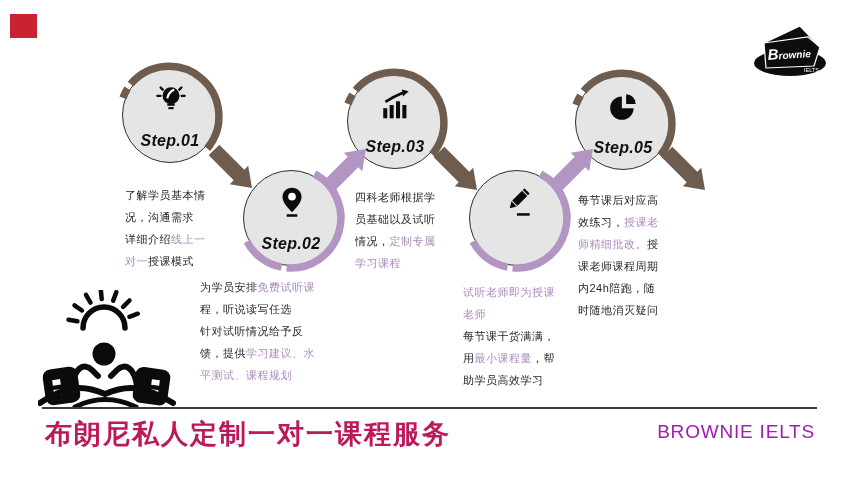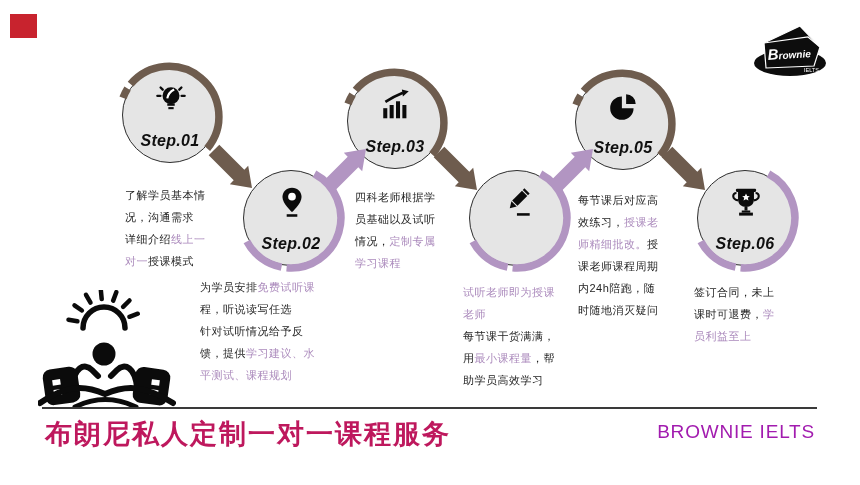--- a/index.html
+++ b/index.html
@@ -133,37 +133,20 @@
       <path class="st-brown" d="M8 37.9 A50 50 0 0 1 12.6 28.5"></path>
       <path class="st-brown" d="M15.6 24.2 A50 50 0 1 1 92.2 88.5"></path>
     </svg>
     <svg class="icon" viewBox="0 0 32 32">
       <path class="ink" d="M14 18 L14 7 A11 11 0 1 0 25 18 Z"></path>
       <path class="ink" d="M18 14 L18 5 A9 9 0 0 1 27 14 Z"></path>
     </svg>
     <div class="step-label">Step.05</div>
   </div>
 
-  <div class="circle c6">
-    <svg class="arc" viewBox="0 0 110 110">
-      <path class="st-purple" d="M78.5 10.9 A50 50 0 0 1 50.6 104.8"></path>
-      <path class="st-purple" d="M45.5 104.1 A50 50 0 0 1 10.9 78.5"></path>
-    </svg>
-    <svg class="icon" viewBox="0 0 32 32">
-      <rect class="ink" x="6.5" y="3.5" width="19" height="3" rx="1"></rect>
-      <path class="ink" d="M8.5 6 h15 v7.5 c0 4.8 -3.3 7.2 -7.5 7.2 s-7.5 -2.4 -7.5 -7.2 z"></path>
-      <path d="M7 7.5 C3 7.5 2.5 13.5 8.5 14.5" stroke="#0b0b0b" stroke-width="2" fill="none"></path>
-      <path d="M25 7.5 C29 7.5 29.5 13.5 23.5 14.5" stroke="#0b0b0b" stroke-width="2" fill="none"></path>
-      <polygon class="wht" points="16,8 17.1,10.3 19.6,10.5 17.7,12.1 18.3,14.6 16,13.3 13.7,14.6 14.3,12.1 12.4,10.5 14.9,10.3"></polygon>
-      <rect class="ink" x="14.6" y="20.7" width="2.8" height="3.3"></rect>
-      <rect class="ink" x="12" y="24" width="8" height="2"></rect>
-      <rect class="ink" x="9.5" y="26" width="13" height="2.8"></rect>
-    </svg>
-    <div class="step-label">Step.06</div>
-  </div>
 
   <div class="arrow a1">
     <svg viewBox="0 0 55 55">
         <polygon class="fill-brown" points="16.3,5.7 41.3,30.7 45.2,26.8 49,49 26.8,45.2 30.7,41.3 5.7,16.3"></polygon>
       </svg>
   </div>
   <div class="arrow a2 flip">
     <svg viewBox="0 0 55 55">
         <polygon class="fill-purple" points="16.3,5.7 41.3,30.7 45.2,26.8 49,49 26.8,45.2 30.7,41.3 5.7,16.3"></polygon>
       </svg>
@@ -201,23 +184,20 @@
   <div class="desc d3"><span class="d">四科老师根据学
 员基础以及试听
 情况，</span><span class="a">定制专属
 学习课程</span></div>
   <div class="desc d5"><span class="d">每节课后对应高
 效练习，</span><span class="a">授课老
 师精细批改。</span><span class="d">授
 课老师课程周期
 内24h陪跑，随
 时随地消灭疑问</span></div>
-  <div class="desc d6"><span class="d">签订合同，未上
-课时可退费，</span><span class="a">学
-员利益至上</span></div>
 
   <svg class="illus" viewBox="0 0 138 118">
     <path d="M45 38 A21 21 0 0 1 87 38" fill="none" stroke="#0b0b0b" stroke-width="5.5" stroke-linecap="round"></path>
     <g stroke="#0b0b0b" stroke-width="4.5" stroke-linecap="round">
       <line x1="39.4" y1="31.3" x2="30.5" y2="29.7"></line>
       <line x1="43.9" y1="20.5" x2="36.5" y2="15.3"></line>
       <line x1="52.5" y1="12.6" x2="48" y2="4.8"></line>
       <line x1="63.7" y1="9.1" x2="62.9" y2="0.6"></line>
       <line x1="75.2" y1="10.6" x2="78.3" y2="2.2"></line>
       <line x1="85.1" y1="16.9" x2="91.5" y2="10.5"></line>

